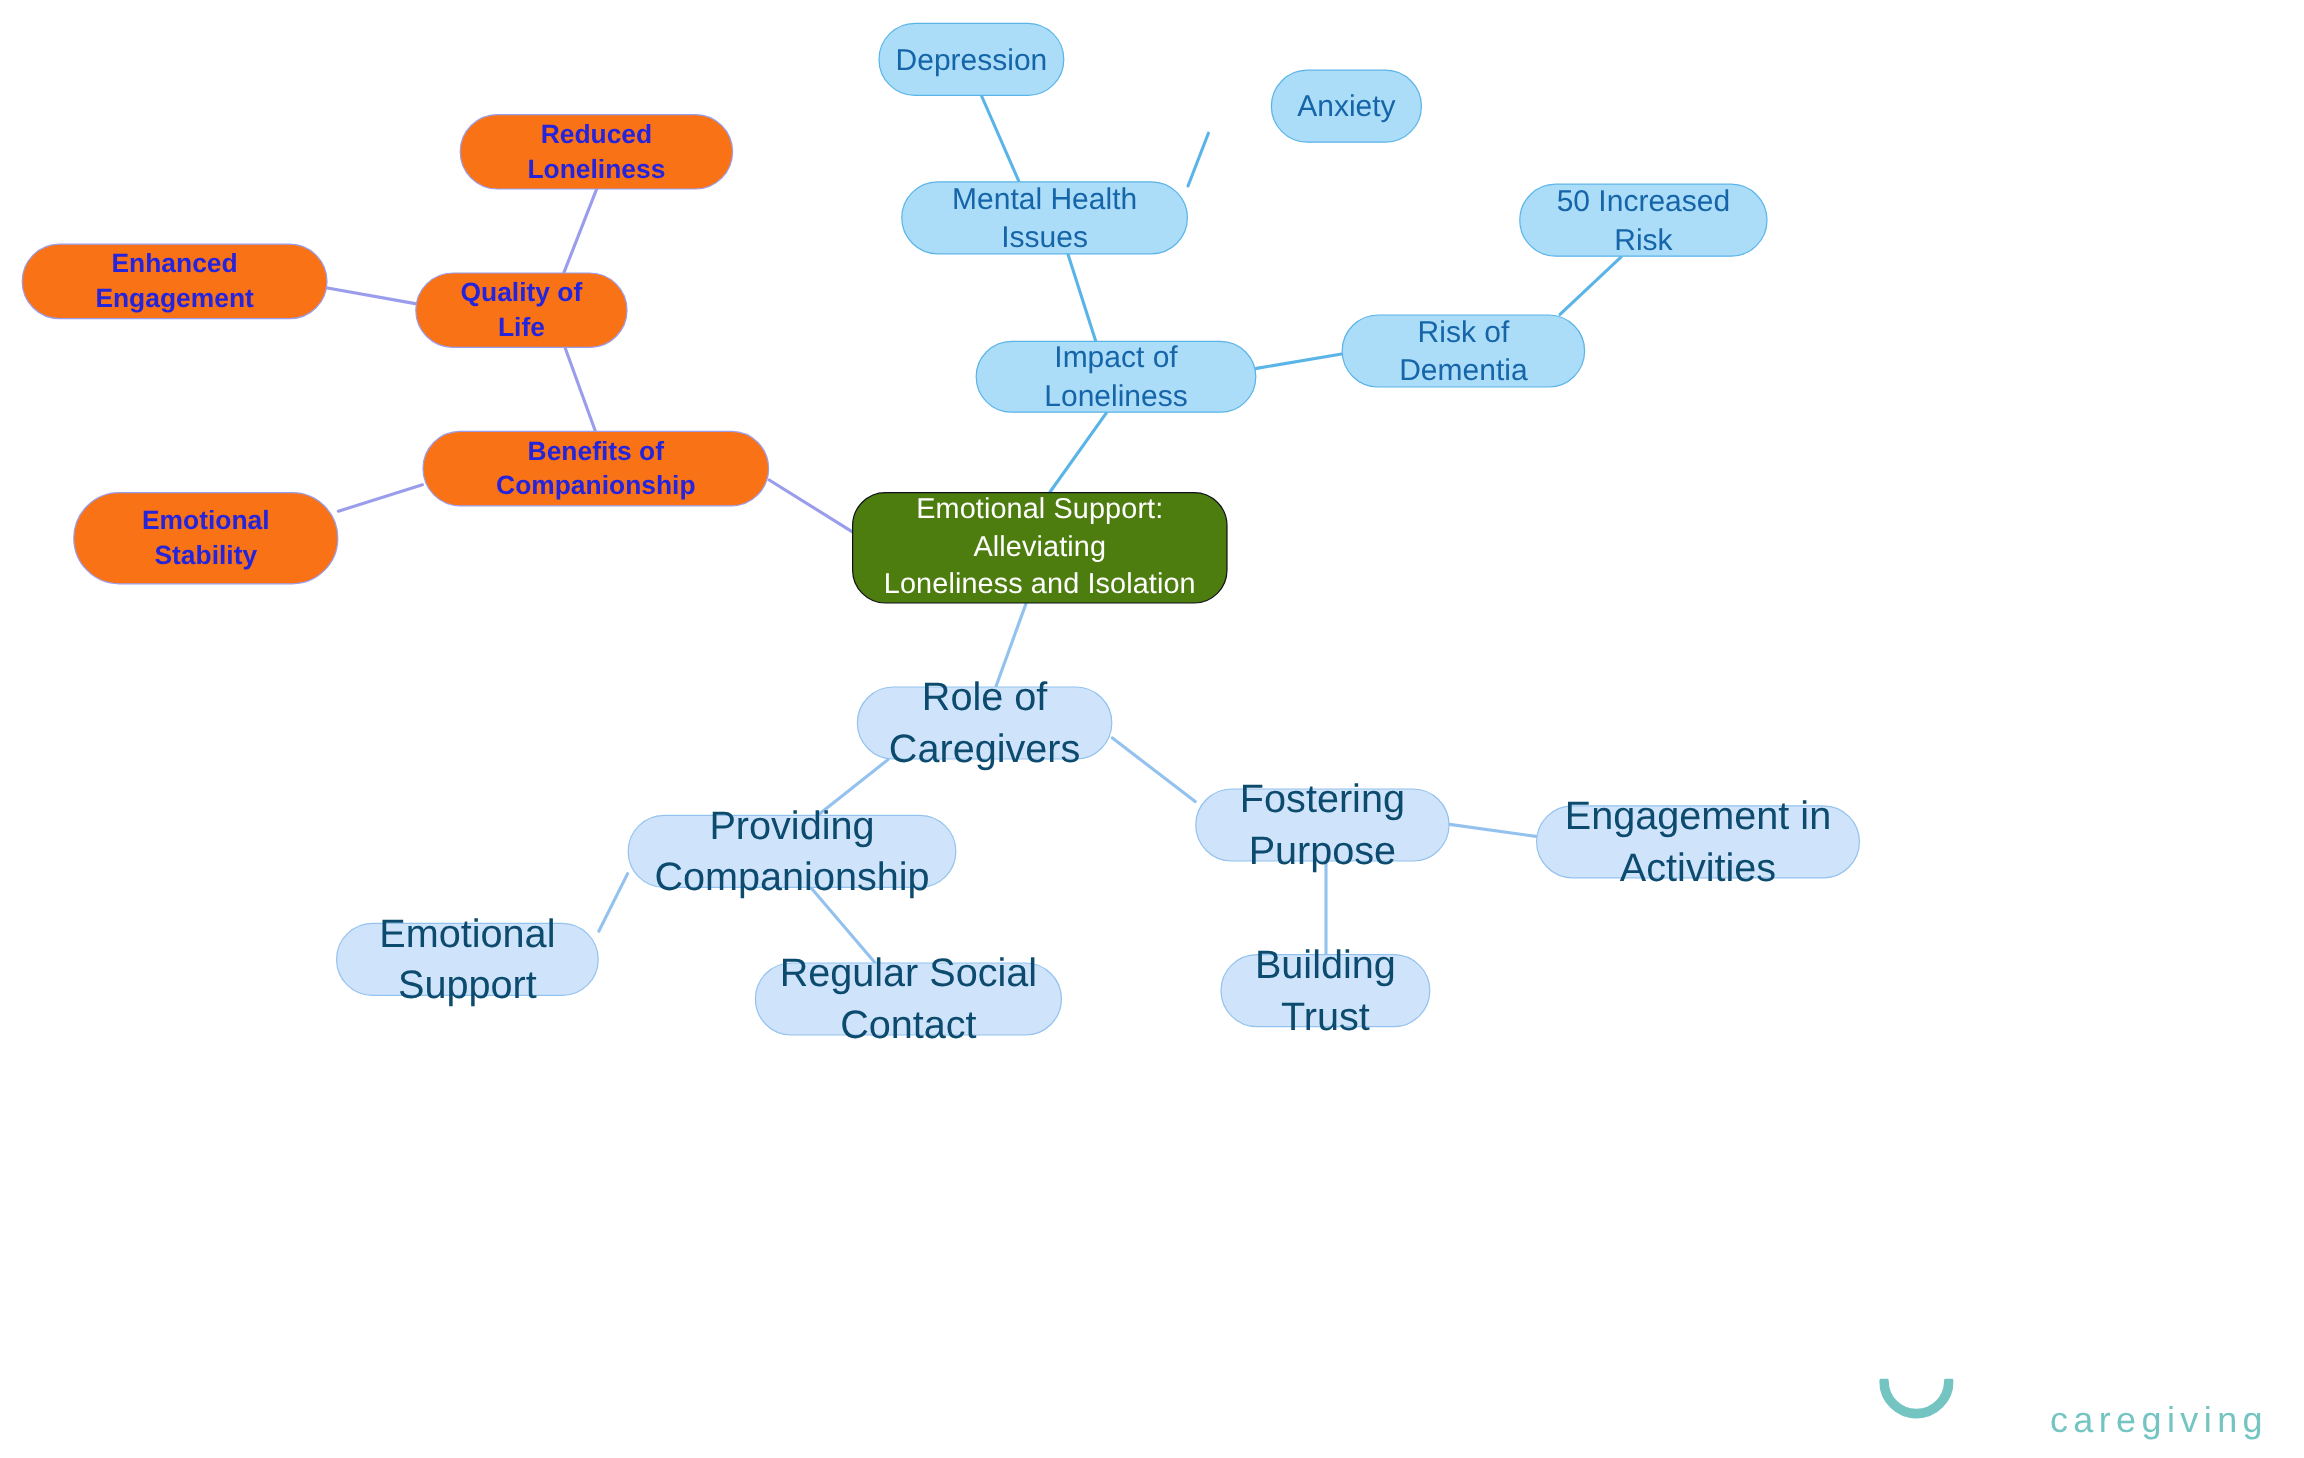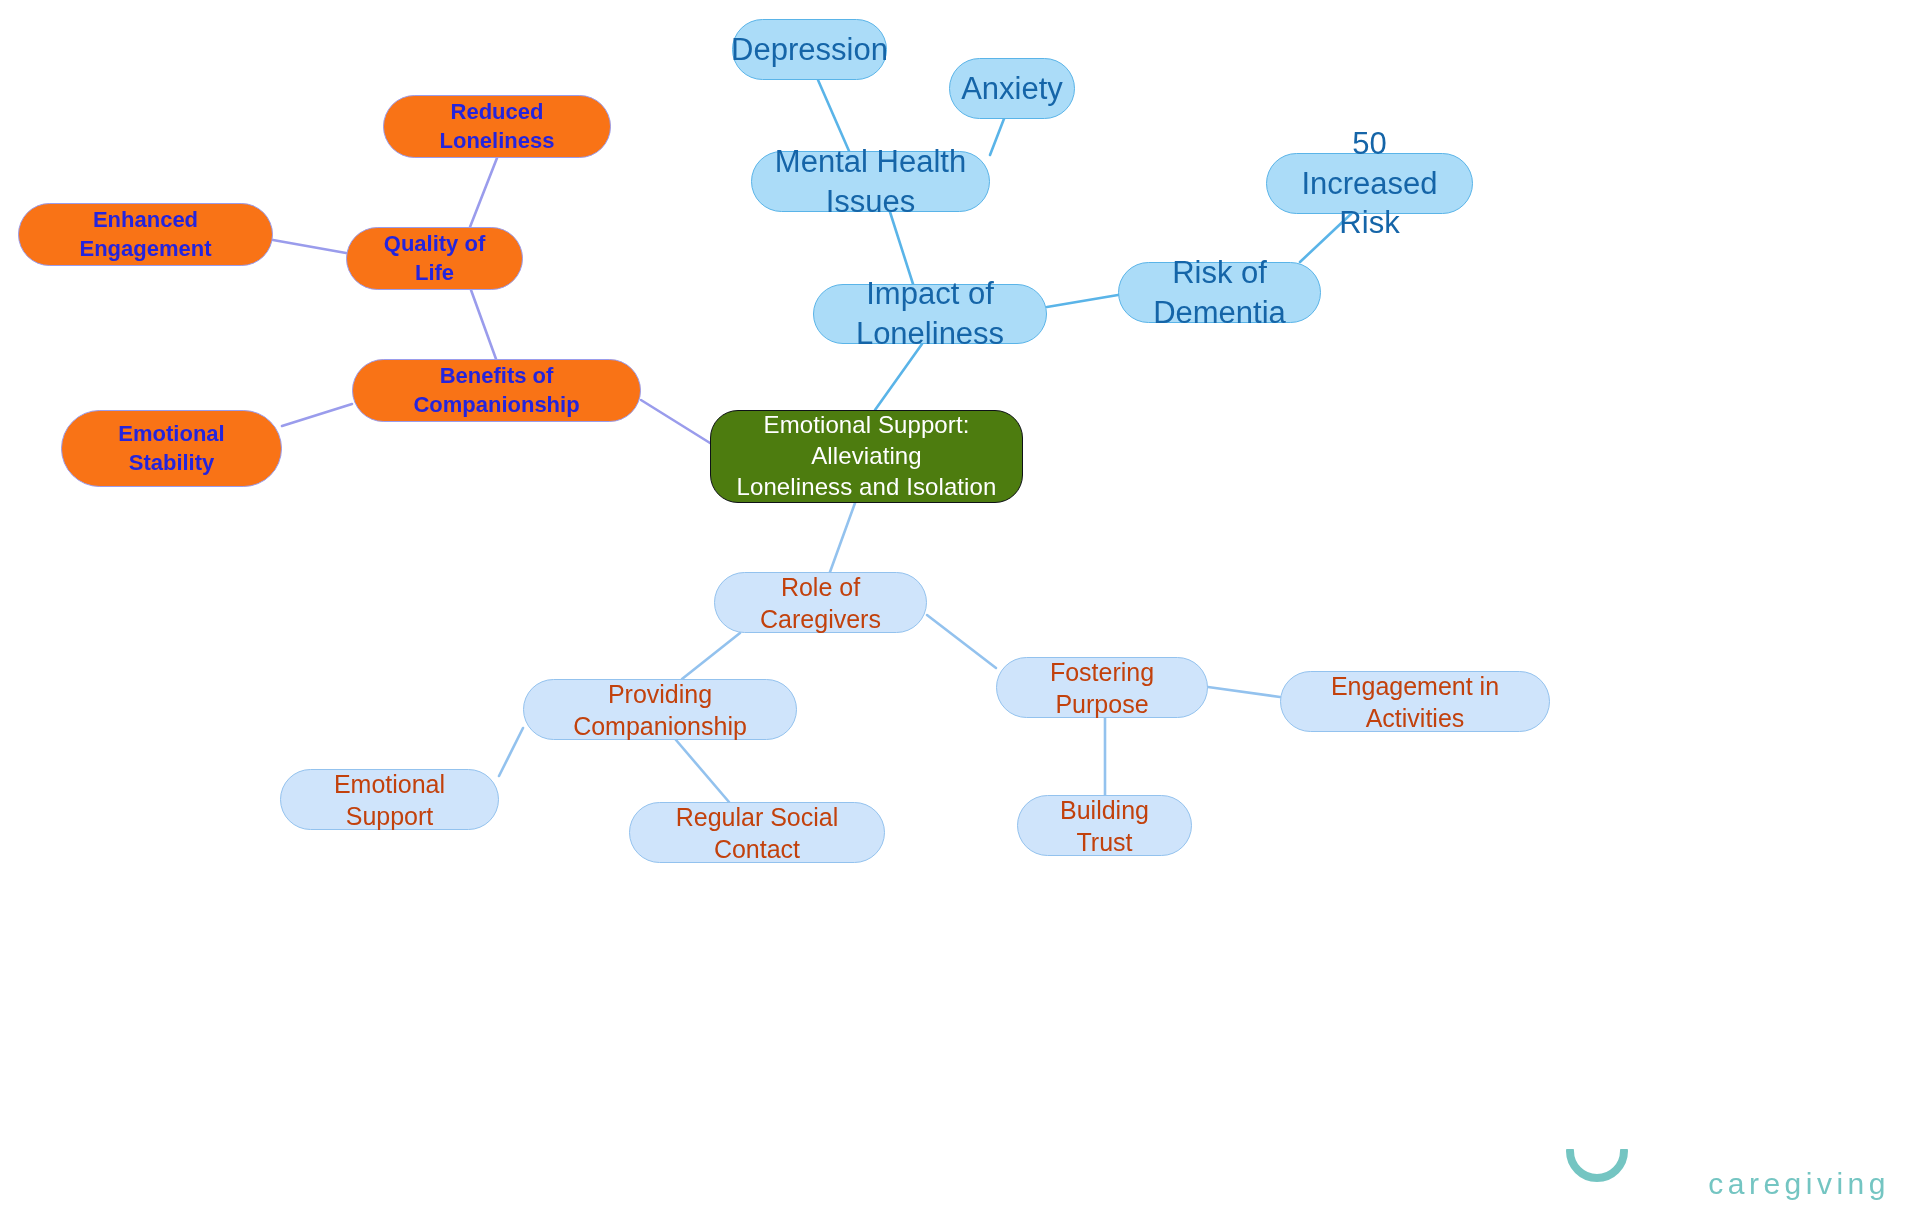--- a/index.html
+++ b/index.html
@@ -52,28 +52,28 @@
     border: 1.6px solid #9a9cec;
     color: #2424dd;
     font-size: 22px;
     font-weight: bold;
   }
   
   .node.blue-strong {
     background: #abdcf8;
     border: 1.6px solid #5ab4e8;
     color: #1565a8;
-    font-size: 31px;
+    font-size: 25px;
   }
   
   .node.blue-soft {
     background: #cfe4fb;
     border: 1.6px solid #93c2ee;
-    color: #c2410c;
-    font-size: 25px;
+    color: #0c4a6e;
+    font-size: 33px;
   }
   
   #logo {
     position: absolute;
     right: 26px;
     bottom: 8px;
     width: 420px;
     height: 120px;
   }
   .logo-word {
@@ -132,21 +132,21 @@
 
   <div id="node-layer">
       <div class="node purple" style="left: 352px; top: 359px; width: 289px; height: 63px;">Benefits of Companionship</div>
       <div class="node purple" style="left: 346px; top: 227px; width: 177px; height: 63px;">Quality of Life</div>
       <div class="node purple" style="left: 383px; top: 95px; width: 228px; height: 63px;">Reduced Loneliness</div>
       <div class="node purple" style="left: 18px; top: 203px; width: 255px; height: 63px;">Enhanced Engagement</div>
       <div class="node purple" style="left: 61px; top: 410px; width: 221px; height: 77px;">Emotional Stability</div>
       <div class="node blue-strong" style="left: 813px; top: 284px; width: 234px; height: 60px;">Impact of Loneliness</div>
       <div class="node blue-strong" style="left: 751px; top: 151px; width: 239px; height: 61px;">Mental Health Issues</div>
       <div class="node blue-strong" style="left: 732px; top: 19px; width: 155px; height: 61px;">Depression</div>
-      <div class="node blue-strong" style="left: 949px; top: 58px; width: 126px; height: 61px;">Anxiety</div>
+      <div class="node blue-strong" style="left: 1059px; top: 58px; width: 126px; height: 61px;">Anxiety</div>
       <div class="node blue-strong" style="left: 1118px; top: 262px; width: 203px; height: 61px;">Risk of Dementia</div>
       <div class="node blue-strong" style="left: 1266px; top: 153px; width: 207px; height: 61px;">50 Increased Risk</div>
       <div class="node blue-soft" style="left: 714px; top: 572px; width: 213px; height: 61px;">Role of Caregivers</div>
       <div class="node blue-soft" style="left: 523px; top: 679px; width: 274px; height: 61px;">Providing Companionship</div>
       <div class="node blue-soft" style="left: 280px; top: 769px; width: 219px; height: 61px;">Emotional Support</div>
       <div class="node blue-soft" style="left: 629px; top: 802px; width: 256px; height: 61px;">Regular Social Contact</div>
       <div class="node blue-soft" style="left: 996px; top: 657px; width: 212px; height: 61px;">Fostering Purpose</div>
       <div class="node blue-soft" style="left: 1280px; top: 671px; width: 270px; height: 61px;">Engagement in Activities</div>
       <div class="node blue-soft" style="left: 1017px; top: 795px; width: 175px; height: 61px;">Building Trust</div>
       <div class="node root" style="left: 710px; top: 410px; width: 313px; height: 93px;">Emotional Support: Alleviating

